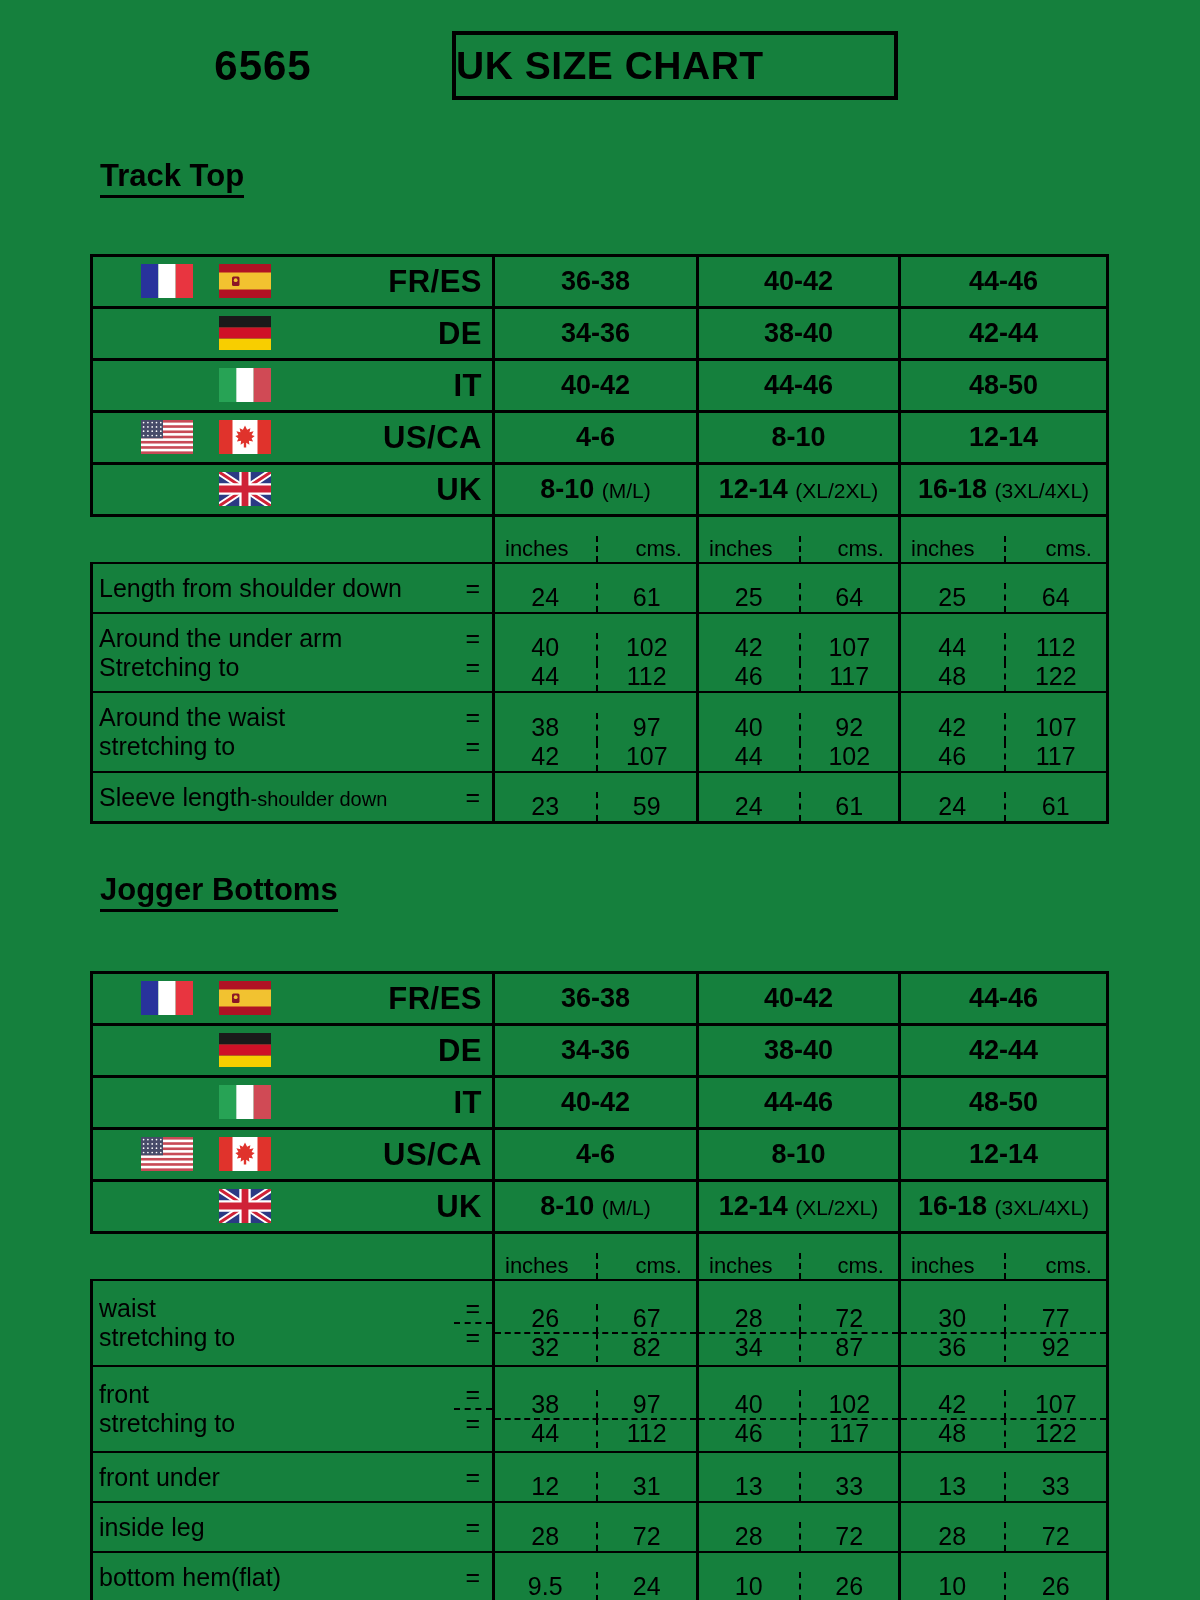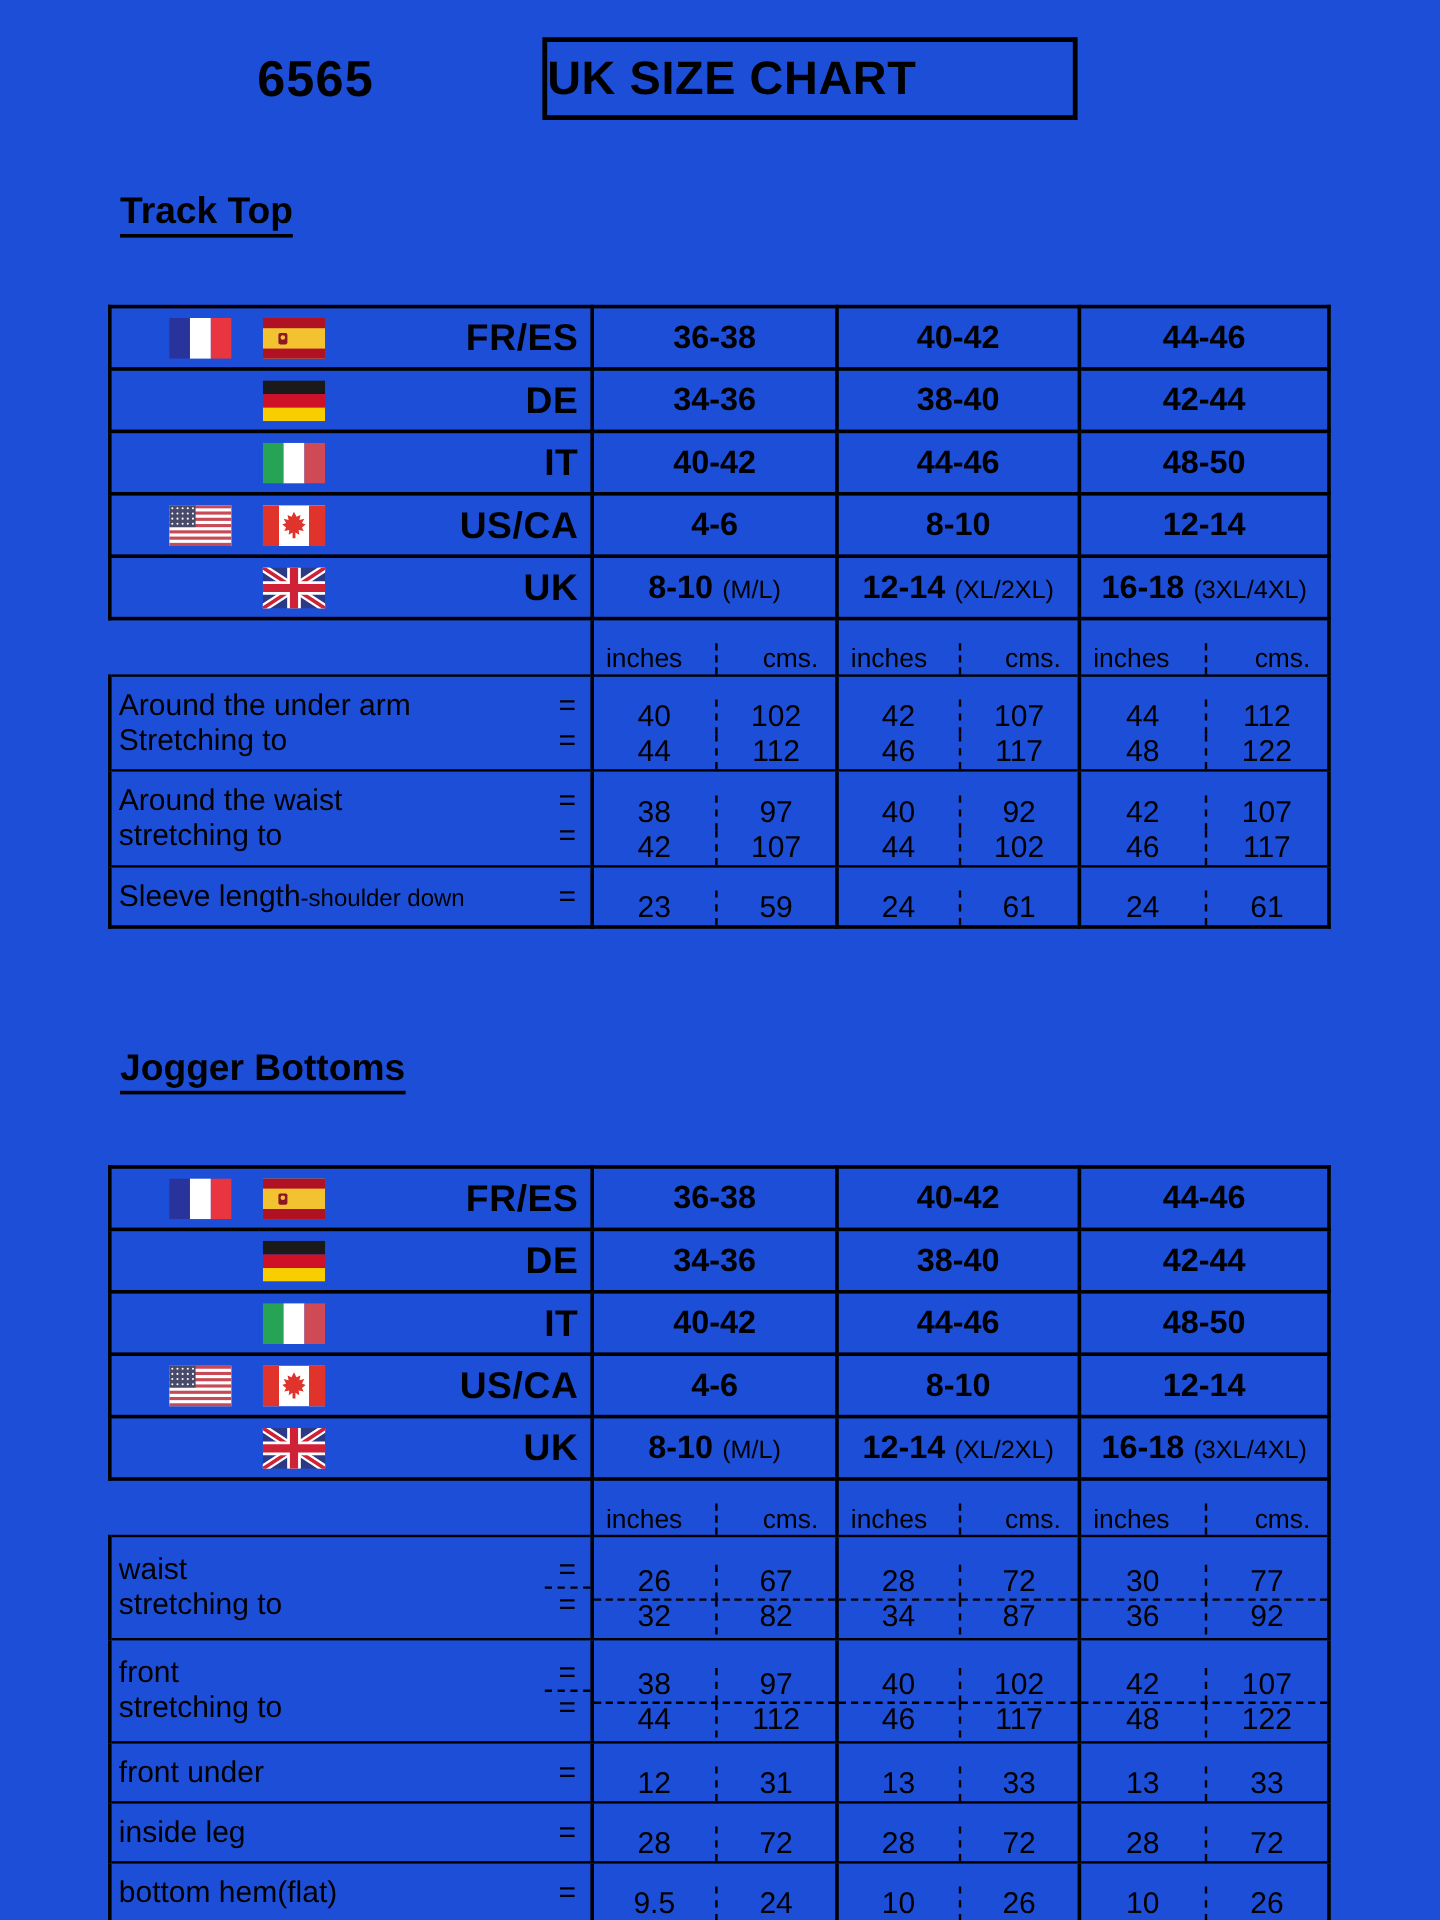--- a/index.html
+++ b/index.html
@@ -1,16 +1,16 @@
 <!DOCTYPE html>
 <html><head>
 <meta charset="utf-8">
 <style>
   html,body{margin:0;padding:0;background:#fff;}
-  #page{position:relative;width:1200px;height:1600px;background:#1d4ed8;
+  #page{position:relative;width:1200px;height:1600px;background:#15803d;
         font-family:"Liberation Sans",sans-serif;color:#000;overflow:hidden;}
   .abs{position:absolute;}
   #product-code{left:178px;top:42px;width:170px;text-align:center;
         font-size:42px;font-weight:bold;letter-spacing:1px;}
   #title-box{left:452px;top:31px;width:446px;height:69px;border:4px solid #000;
         box-sizing:border-box;display:flex;align-items:center;justify-content:flex-start;
         font-size:39px;font-weight:bold;letter-spacing:.5px;}
   .section-heading{display:inline-block;font-size:31px;font-weight:bold;
         border-bottom:3px solid #000;padding-bottom:1px;}
   #heading0{left:100px;top:158px;}
@@ -18,21 +18,21 @@
   #table0{left:90px;top:254px;}
   #table1{left:90px;top:971px;}
 
   table.size-table{border-collapse:collapse;table-layout:fixed;width:1016px;}
   td{padding:0;vertical-align:middle;}
 
   
   td.flag-label,td.flag-val{border:3px solid #000;}
   td.flag-val{text-align:center;font-size:27px;font-weight:bold;white-space:nowrap;}
   .size-note{font-weight:normal;font-size:21px;}
-  .flagrow{display:flex;align-items:center;height:100%;padding-right:10px;}
+  .flagrow{display:flex;align-items:flex-start;height:100%;padding-right:10px;}
   .fslot{width:52px;height:34px;margin-left:48px;flex:none;}
   .fslot + .fslot{margin-left:26px;}
   .fslot svg{display:block;width:100%;height:100%;}
   .ccode{margin-left:auto;font-size:31px;font-weight:bold;letter-spacing:.5px;}
 
   
   td.hlabel{border:none;}
   td.vcell{border:2px solid #000;border-left-width:3px;border-right-width:3px;}
   tr.units-row td.vcell{border-top-width:3px;}
   tr.last-row td{border-bottom-width:3px;}
@@ -221,20 +221,48 @@
                 <div class="cm unit-cm">cms.</div>
               </div>
             </td>
             <td class="vcell">
               <div class="sub">
                 <div class="in unit-in">inches</div>
                 <div class="cm unit-cm">cms.</div>
               </div>
             </td>
           </tr>
+          <tr class="measure-group" style="height:40px">
+            <td class="mlabel">
+              <div class="lwrap">
+                <div class="lrow">
+                  <span class="ltext">Length from shoulder down</span>
+                  <span class="eq">=</span>
+                </div>
+              </div>
+            </td>
+            <td class="vcell">
+              <div class="sub">
+                <div class="in">24</div>
+                <div class="cm">61</div>
+              </div>
+            </td>
+            <td class="vcell">
+              <div class="sub">
+                <div class="in">25</div>
+                <div class="cm">64</div>
+              </div>
+            </td>
+            <td class="vcell">
+              <div class="sub">
+                <div class="in">25</div>
+                <div class="cm">64</div>
+              </div>
+            </td>
+          </tr>
           <tr class="measure-group" style="height:65px">
             <td class="mlabel">
               <div class="lwrap">
                 <div class="lrow">
                   <span class="ltext">Around the under arm</span>
                   <span class="eq">=</span>
                 </div>
                 <div class="lrow">
                   <span class="ltext">Stretching to</span>
                   <span class="eq">=</span>

